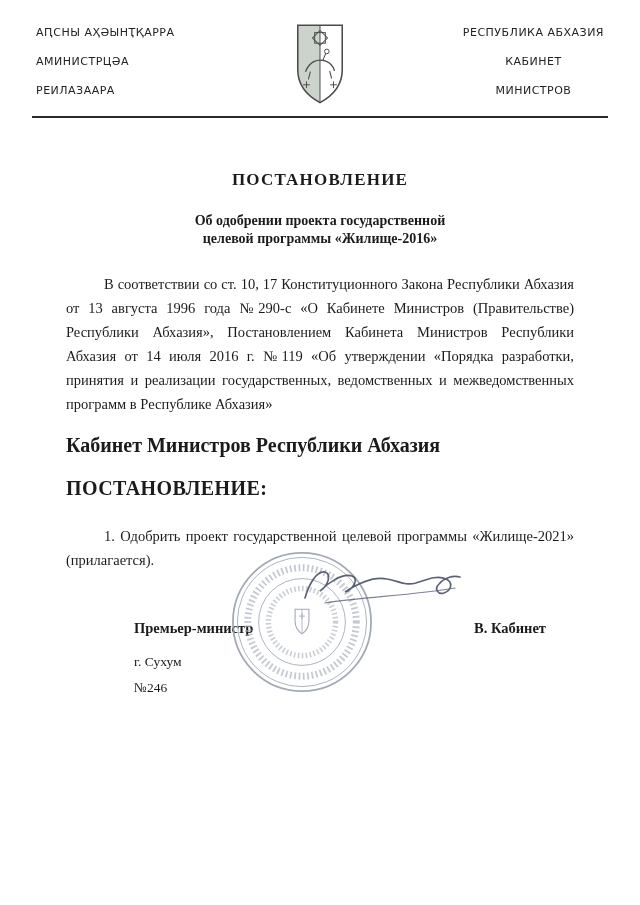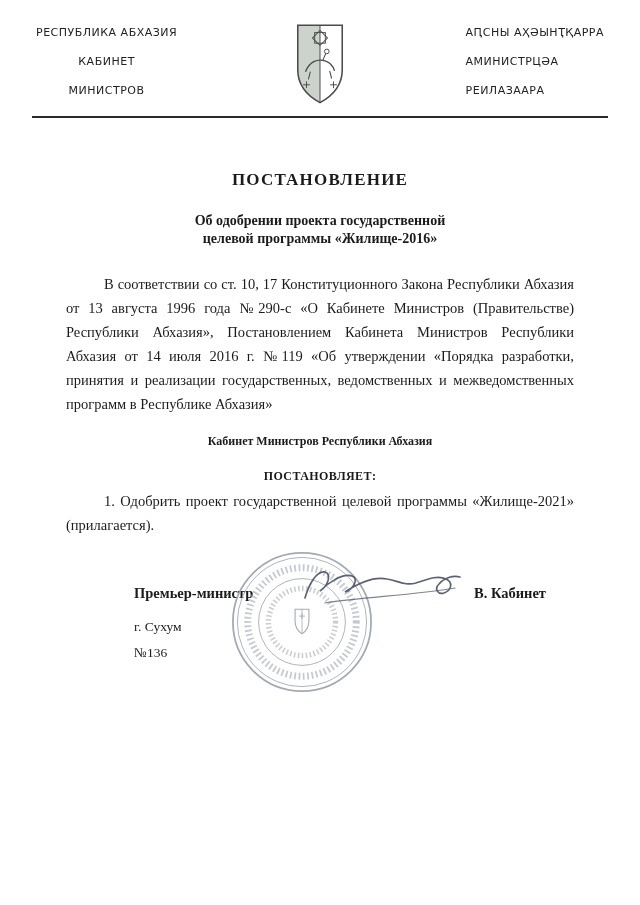--- a/index.html
+++ b/index.html
@@ -63,28 +63,28 @@
   }
   .para {
     text-align: justify;
     text-indent: 38px;
     font-size: 14.5px;
     line-height: 24px;
     margin: 0;
   }
   .preamble { margin-top: 24px; }
   .center-bold {
-    text-align: center;
+    text-align: left;
     font-weight: bold;
-    font-size: 12px;
+    font-size: 20px;
     margin: 0;
   }
   .issuing { margin-top: 18px; }
   .enacting { margin-top: 20px; letter-spacing: 0.4px; }
-  .item-first { margin-top: 5px; }
+  .item-first { margin-top: 24px; }
 
   
   .sig-row {
     display: flex;
     justify-content: space-between;
     margin-top: 48px;
     padding-left: 68px;
     padding-right: 28px;
     font-weight: bold;
     font-size: 14.5px;
@@ -116,29 +116,29 @@
     opacity: 0.9;
     pointer-events: none;
   }
 </style>
 </head>
 <body>
 
 <div class="page">
 
   <header class="letterhead">
+    <div class="lh-block lh-left">
+      <div class="lh-line">АԤСНЫ АҲӘЫНҬҚАРРА</div>
+      <div class="lh-line">АМИНИСТРЦӘА</div>
+      <div class="lh-line">РЕИЛАЗААРА</div>
+    </div>
     <div class="lh-block lh-right">
       <div class="lh-line">РЕСПУБЛИКА АБХАЗИЯ</div>
       <div class="lh-line">КАБИНЕТ</div>
       <div class="lh-line">МИНИСТРОВ</div>
-    </div>
-    <div class="lh-block lh-left">
-      <div class="lh-line">АԤСНЫ АҲӘЫНҬҚАРРА</div>
-      <div class="lh-line">АМИНИСТРЦӘА</div>
-      <div class="lh-line">РЕИЛАЗААРА</div>
     </div>
   </header>
 
   <div class="emblem">
     <svg viewBox="0 0 60 88" width="58" height="88" xmlns="http://www.w3.org/2000/svg">
       <path d="M7 4 H30 V84 C17 77 7 66 7 50 Z" fill="#ccd3cc" stroke="none"></path>
       <path d="M7 4 H53 V50 C53 66 43 77 30 84 C17 77 7 66 7 50 Z" fill="none" stroke="#4a4a4a" stroke-width="1.6"></path>
       <line x1="30" y1="4" x2="30" y2="84" stroke="#4a4a4a" stroke-width="1"></line>
       <rect x="24.5" y="11.5" width="11" height="11" fill="none" stroke="#4a4a4a" stroke-width="1"></rect>
       <rect x="24.5" y="11.5" width="11" height="11" fill="none" stroke="#4a4a4a" stroke-width="1" transform="rotate(45 30 17)"></rect>
@@ -153,32 +153,32 @@
   <div class="rule"></div>
 
   <main class="doc-body">
     <h1 class="title">ПОСТАНОВЛЕНИЕ</h1>
     <h2 class="subtitle">Об одобрении проекта государственной
 целевой программы «Жилище-2016»</h2>
 
     <p class="para preamble">В соответствии со ст. 10, 17 Конституционного Закона Республики Абхазия от 13 августа 1996 года №290-с «О Кабинете Министров (Правительстве) Республики Абхазия», Постановлением Кабинета Министров Республики Абхазия от 14 июля 2016 г. №119 «Об утверждении «Порядка разработки, принятия и реализации государственных, ведомственных и межведомственных программ в Республике Абхазия»</p>
 
     <p class="center-bold issuing">Кабинет Министров Республики Абхазия</p>
-    <p class="center-bold enacting">ПОСТАНОВЛЯЕТ:</p>
+    <p class="center-bold enacting">ПОСТАНОВЛЕНИЕ:</p>
 
     <p class="para item-first">1. Одобрить проект государственной целевой программы «Жилище-2021» (прилагается).</p>
 
     <div class="sig-row">
       <span class="sig-position">Премьер-министр</span>
       <span class="sig-name">В. Кабинет</span>
     </div>
 
     <div class="meta">
       <div class="meta-line">г. Сухум</div>
-      <div class="meta-line">№136</div>
+      <div class="meta-line">№246</div>
     </div>
   </main>
 
   <svg class="stamp" viewBox="0 0 150 150" xmlns="http://www.w3.org/2000/svg">
     <circle cx="75" cy="75" r="70" fill="none" stroke="#99a1ad" stroke-width="1.8"></circle>
     <circle cx="75" cy="75" r="65.5" fill="none" stroke="#99a1ad" stroke-width="0.9"></circle>
     <circle cx="75" cy="75" r="55" fill="none" stroke="#a3abb6" stroke-width="7" stroke-dasharray="1.8 2.6" opacity="0.7"></circle>
     <circle cx="75" cy="75" r="44" fill="none" stroke="#99a1ad" stroke-width="0.9"></circle>
     <circle cx="75" cy="75" r="34" fill="none" stroke="#a3abb6" stroke-width="5.5" stroke-dasharray="1.6 2.4" opacity="0.65"></circle>
     <path d="M68 62 h14 v12 c0 7 -4 11 -7 13 c-3 -2 -7 -6 -7 -13 Z" fill="none" stroke="#99a1ad" stroke-width="1.1"></path>

